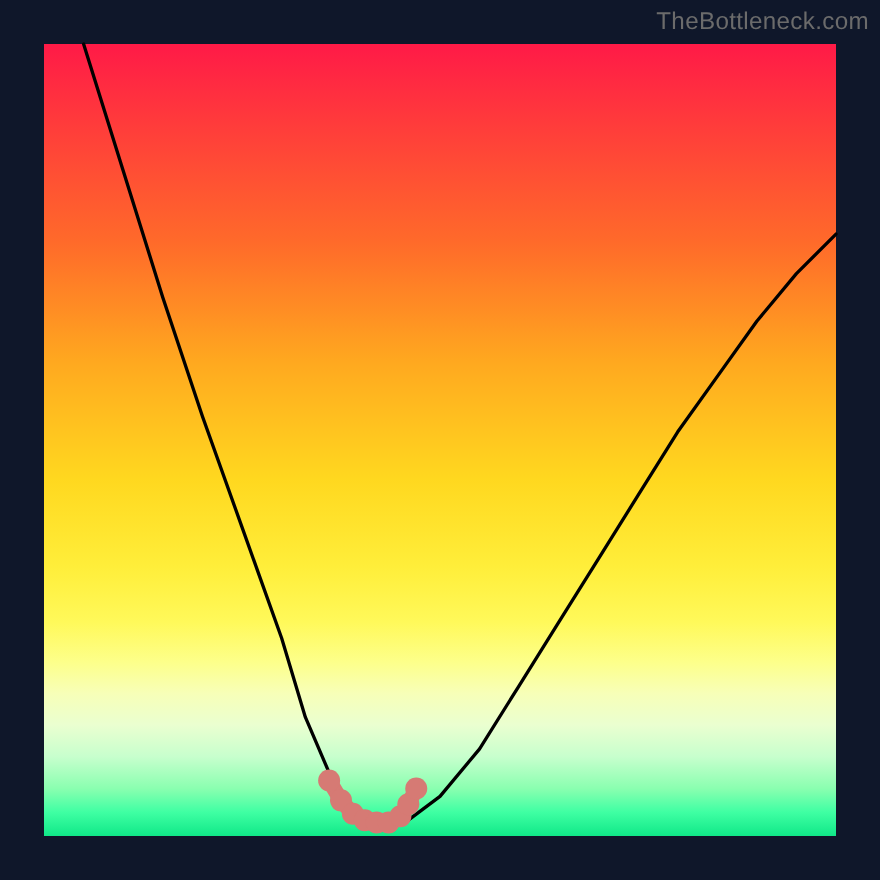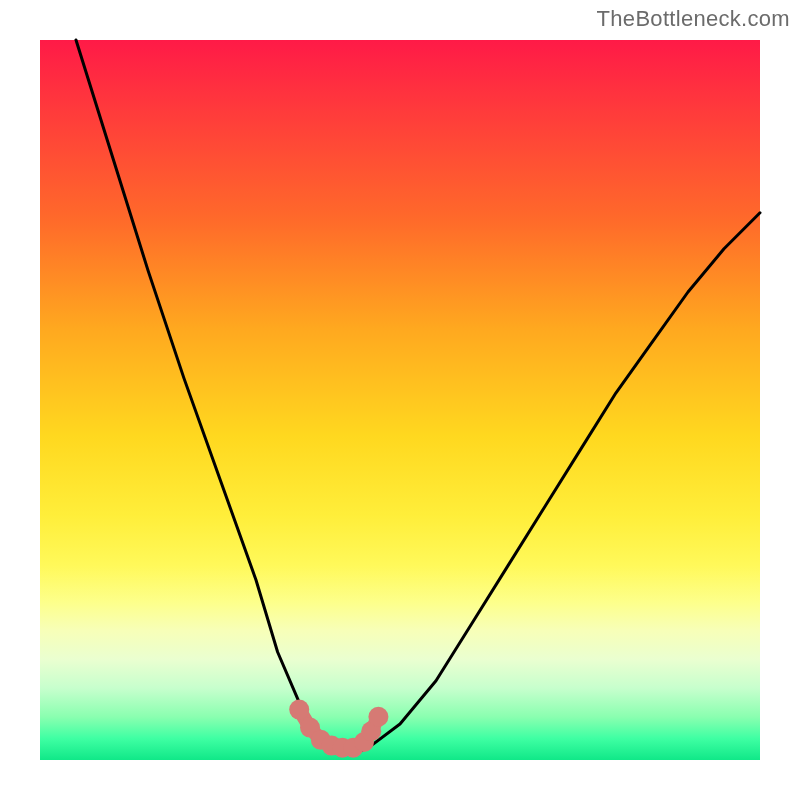--- a/index.html
+++ b/index.html
@@ -10,21 +10,21 @@
     height: 800px;
     overflow: hidden;
     font-family: Arial, Helvetica, sans-serif;
   }
   .frame {
     position: absolute;
     left: 0;
     top: 0;
     width: 800px;
     height: 800px;
-    background: #ffffff;
+    background: #0f172a;
   }
   .plot-area {
     position: absolute;
     left: 40px;
     top: 40px;
     width: 720px;
     height: 720px;
     background: linear-gradient(to bottom,
       #ff1a47 0%,
       #ff3b3b 10%,

